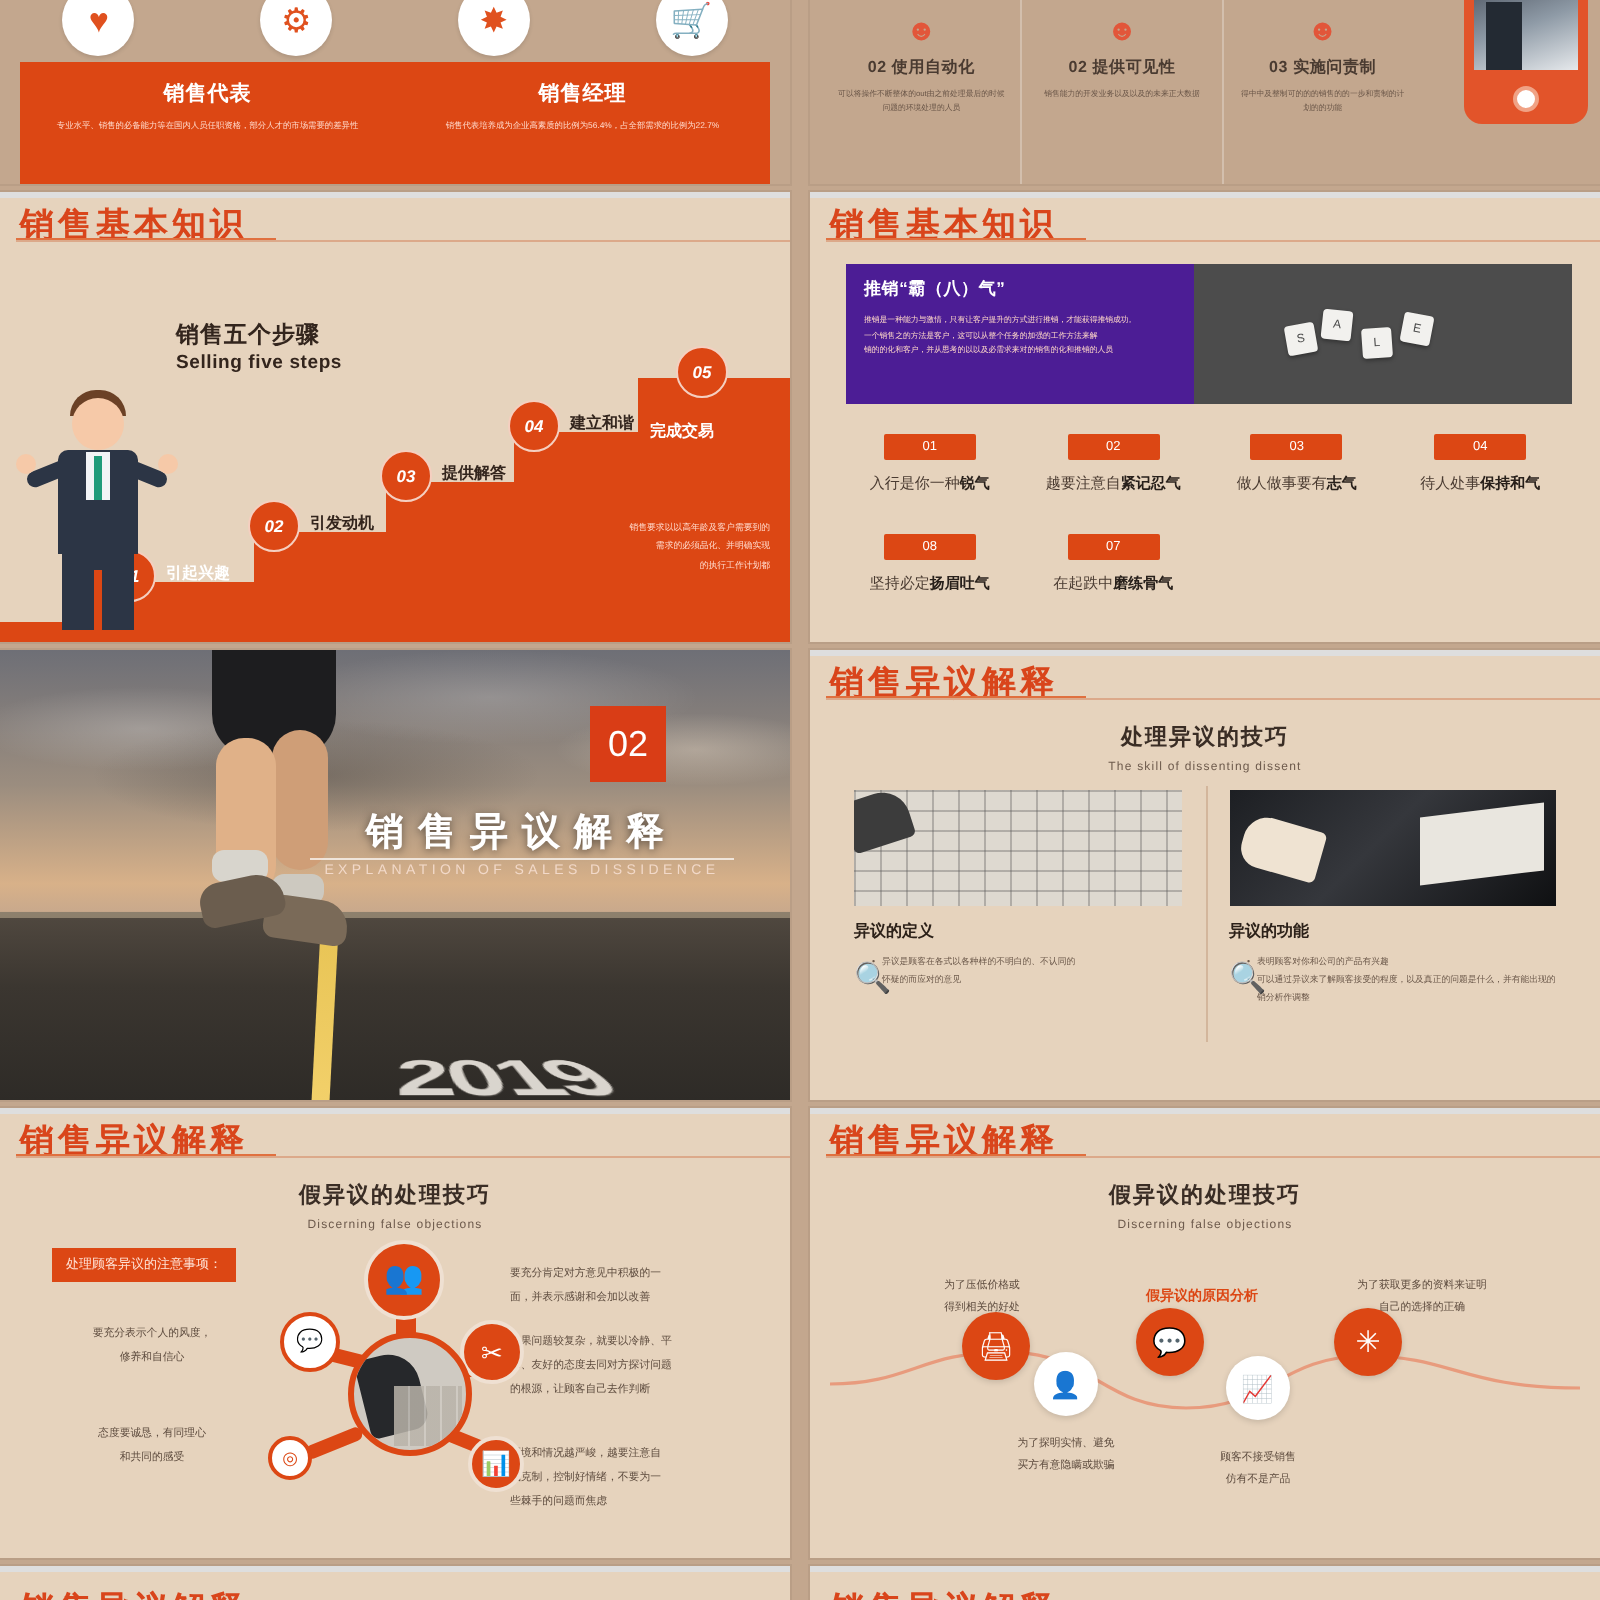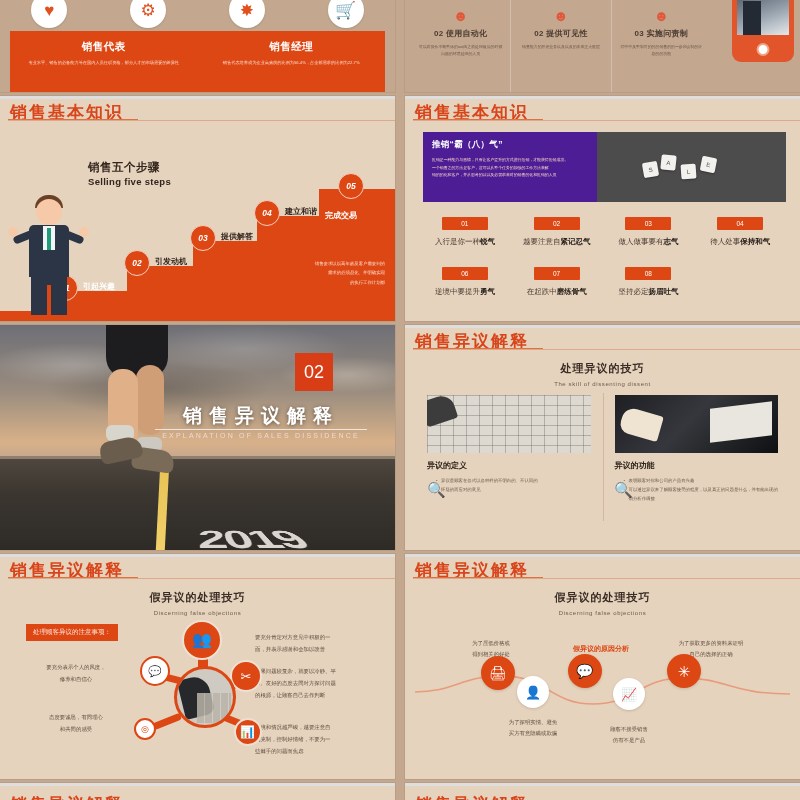--- a/index.html
+++ b/index.html
@@ -399,23 +399,22 @@
         <span class="tile" style="left:84px;top:32px;transform:rotate(-4deg);">L</span>
         <span class="tile" style="left:104px;top:25px;transform:rotate(11deg);">E</span>
       </div>
     </div>
 
     <div class="grid8">
       <div class="cell"><span class="tag">01</span><div class="cl"><span>入行是你一种</span><b>锐气</b></div></div>
       <div class="cell"><span class="tag">02</span><div class="cl"><span>越要注意自</span><b>紧记忍气</b></div></div>
       <div class="cell"><span class="tag">03</span><div class="cl"><span>做人做事要有</span><b>志气</b></div></div>
       <div class="cell"><span class="tag">04</span><div class="cl"><span>待人处事</span><b>保持和气</b></div></div>
-      <div class="cell"><span class="tag">06</span><div class="cl"><span>逆境中要提升</span><b>勇气</b></div></div>
+      <div class="cell"><span class="tag">08</span><div class="cl"><span>坚持必定</span><b>扬眉吐气</b></div></div>
       <div class="cell"><span class="tag">07</span><div class="cl"><span>在起跌中</span><b>磨练骨气</b></div></div>
-      <div class="cell"><span class="tag">08</span><div class="cl"><span>坚持必定</span><b>扬眉吐气</b></div></div>
     </div>
   </div>
 
   <div class="slide sl5">
     <div class="sky"></div>
     <div class="clouds"></div>
     <div class="road"></div>
     <div class="yline"></div>
     <div class="year">2019</div>
     <div class="runner">

